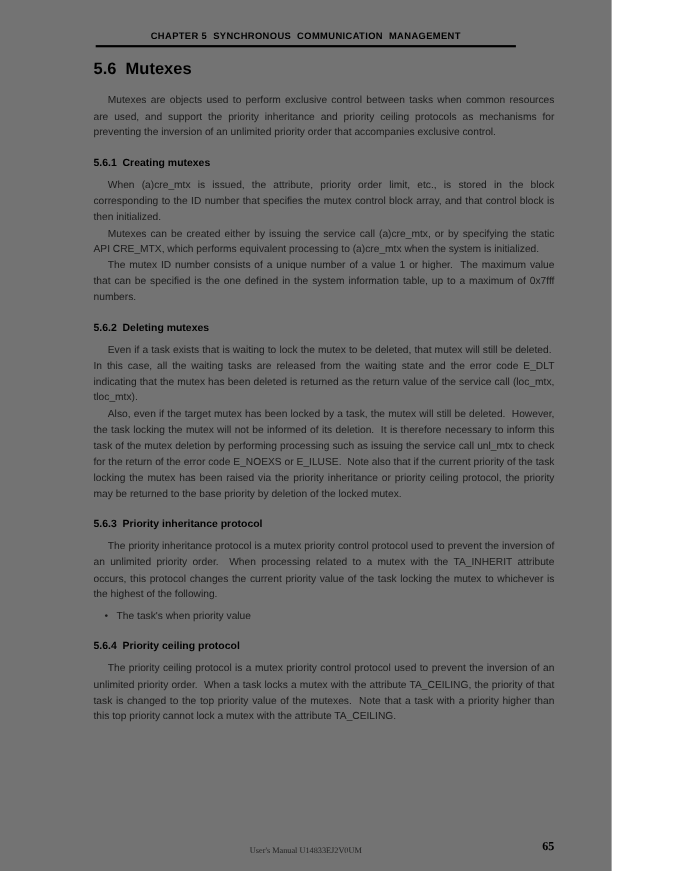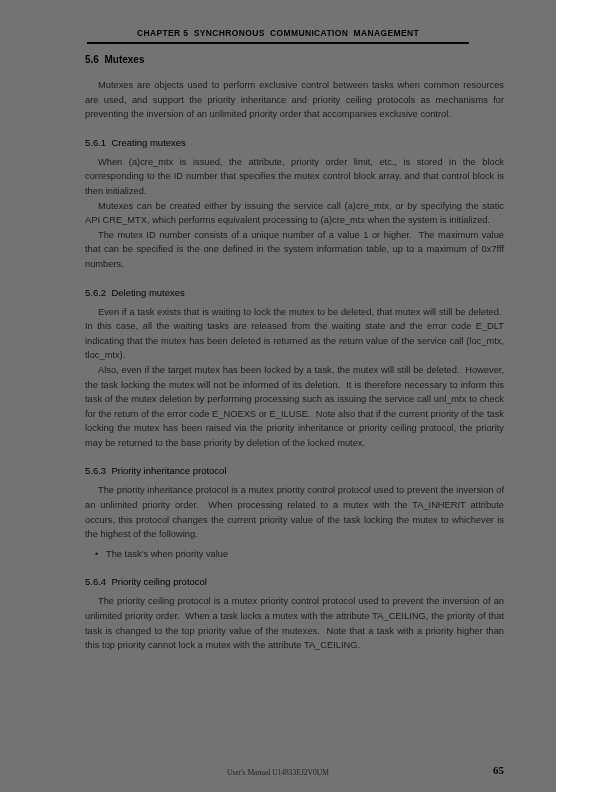--- a/index.html
+++ b/index.html
@@ -31,28 +31,28 @@
     border-bottom:2px solid #000;
     padding:0 50px 4px 50px;
     white-space:nowrap;
   }
   
   .content {
     position:absolute;
     top:54px; left:85px; right:52px;
   }
   h2.sec-title {
-    font-size:10px;
+    font-size:15px;
     font-weight:bold;
     color:#000;
     margin:0 0 13px 0;
   }
   h3.sub-title {
     font-size:9.5px;
-    font-weight:normal;
+    font-weight:bold;
     color:#000;
     margin:15px 0 7px 0;
   }
   p.body {
     font-size:9.3px;
     line-height:14.6px;
     text-align:justify;
     text-indent:13px;
     color:#1a1a1a;
   }

